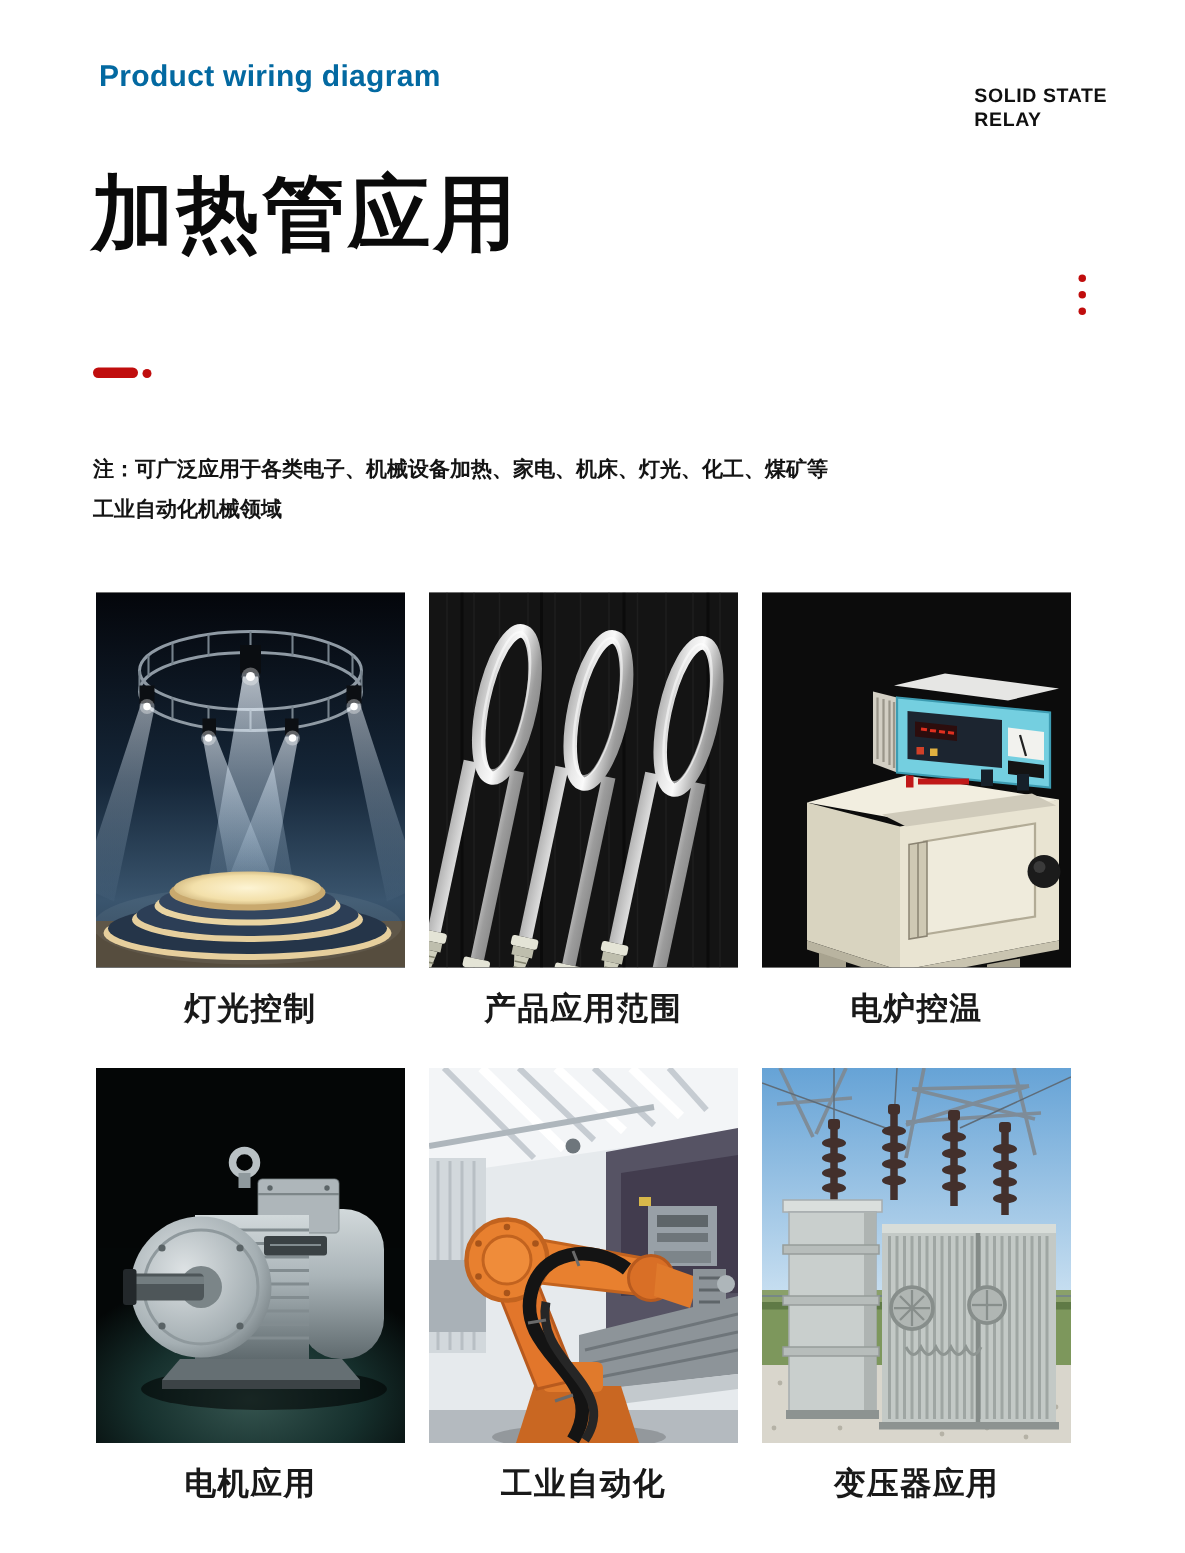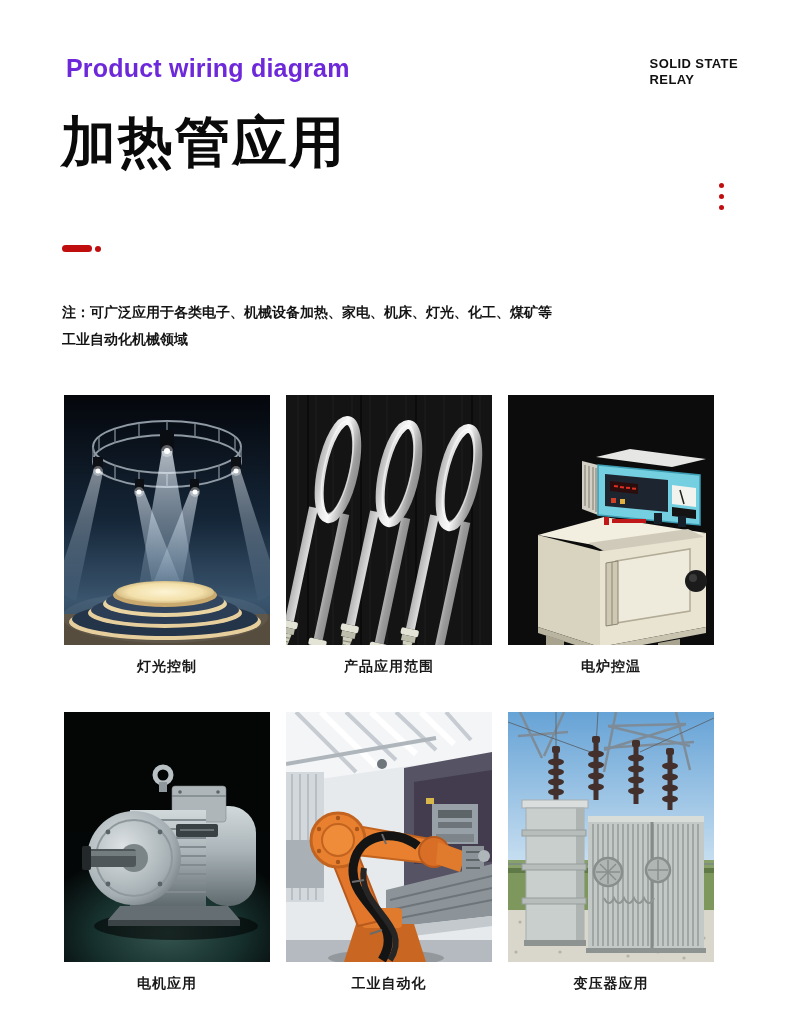--- a/index.html
+++ b/index.html
@@ -3,22 +3,22 @@
 <meta charset="utf-8">
 <style>
   html,body{margin:0;padding:0;}
   body{
     width:790px;height:1035px;background:#ffffff;
     font-family:"Liberation Sans","DejaVu Sans",sans-serif;
     position:relative;overflow:hidden;color:#111;
   }
   .abs{position:absolute;}
   .header-title{
-    left:66px;top:54px;font-size:25px;font-weight:800;
-    letter-spacing:.2px;color:#6d28d9;white-space:nowrap;
+    left:66px;top:40px;font-size:20px;font-weight:800;
+    letter-spacing:.2px;color:#0369a1;white-space:nowrap;
   }
   .brand{
     top:56px;right:52px;text-align:left;font-size:13px;font-weight:800;
     line-height:16px;letter-spacing:.4px;color:#101010;
   }
   .page-title{
     left:61px;top:106px;font-size:55px;font-weight:900;
     letter-spacing:2px;color:#0a0a0a;white-space:nowrap;
   }
   .dots-col{left:719px;top:183px;display:flex;flex-direction:column;gap:6px;}
@@ -26,21 +26,21 @@
   .dash{left:62px;top:245px;width:30px;height:7px;border-radius:4px;}
   .dash-dot{left:95px;top:246px;width:6px;height:6px;border-radius:50%;}
   .note{
     left:62px;top:299px;font-size:14px;font-weight:700;
     line-height:27px;color:#141414;white-space:nowrap;
   }
   .cell{width:206px;}
   .cell .photo{width:206px;height:250px;overflow:hidden;background:#000;}
   .cell .photo svg{display:block;}
   .cell .caption{
-    margin-top:13px;text-align:center;font-size:14px;font-weight:600;
+    margin-top:13px;text-align:center;font-size:21px;font-weight:600;
     letter-spacing:1px;color:#191919;
   }
   .c1{left:64px;} .c2{left:286px;} .c3{left:508px;}
   .r1{top:395px;} .r2{top:712px;}
 </style>
 </head>
 <body>
 
 <div class="abs header-title">Product wiring diagram</div>
 <div class="abs brand">

